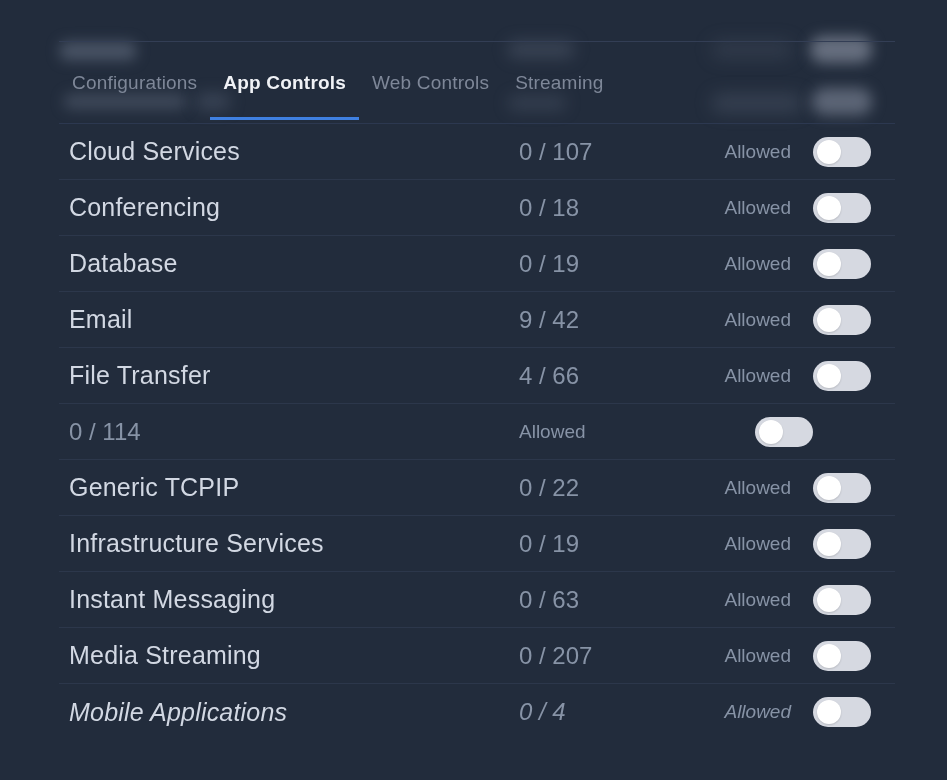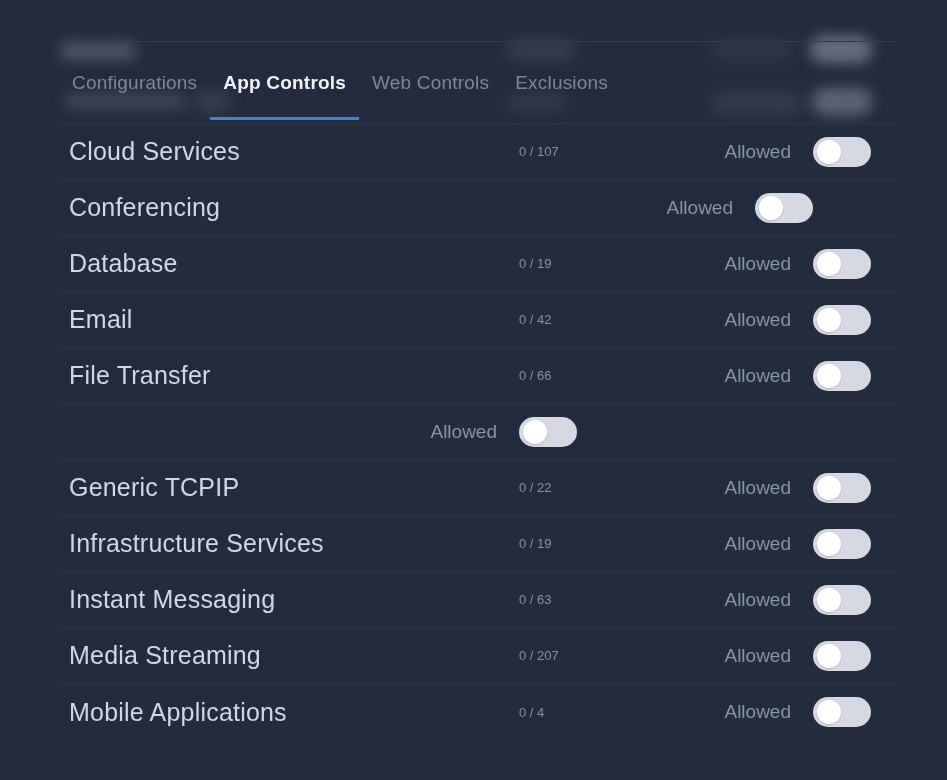--- a/index.html
+++ b/index.html
@@ -61,34 +61,34 @@
   
   .rows { }
   .row {
     display:grid;
     grid-template-columns:450px 1fr auto 58px;
     align-items:center;
     height:56px;
     padding:0 24px 0 10px;
     border-bottom:1px solid var(--divider, #2c374b);
   }
-  .row:last-child { border-bottom:none; }
+  .row:last-child { border-bottom:none;font-style:italic; }
   .row .category {
     font-size:25px;
     letter-spacing:0.2px;
     color:var(--row-label, #d2d8e3);
   }
   .row .count {
-    font-size:13px;
+    font-size:24px;
     color:var(--muted, #8793a6);
   }
   .row .status {
     font-size:19px;
     color:var(--muted, #8793a6);
-    text-align:right;
+    text-align:left;
     margin-right:22px;
   }
   .toggle {
     position:relative;
     width:58px; height:30px;
     border-radius:15px;
     background:var(--toggle-track, #d6d9e1);
     cursor:pointer;
   }
   .toggle .knob {
@@ -125,70 +125,72 @@
 
   <div class="tab active">
     <span>App Controls</span>
   </div>
 
   <div class="tab">
     <span>Web Controls</span>
   </div>
 
   <div class="tab">
-    <span>Exclusions</span>
+    <span>Streaming</span>
   </div>
 </div>
 
     <div class="rows">
   <div class="row">
     <span class="category">Cloud Services</span>
     <span class="count">0 / 107</span>
     <span class="status">Allowed</span>
     <div class="toggle">
       <div class="knob"></div>
     </div>
   </div>
 
   <div class="row">
     <span class="category">Conferencing</span>
+    <span class="count">0 / 18</span>
     <span class="status">Allowed</span>
     <div class="toggle">
       <div class="knob"></div>
     </div>
   </div>
 
   <div class="row">
     <span class="category">Database</span>
     <span class="count">0 / 19</span>
     <span class="status">Allowed</span>
     <div class="toggle">
       <div class="knob"></div>
     </div>
   </div>
 
   <div class="row">
     <span class="category">Email</span>
-    <span class="count">0 / 42</span>
+    <span class="count">9 / 42</span>
     <span class="status">Allowed</span>
     <div class="toggle">
       <div class="knob"></div>
     </div>
   </div>
 
   <div class="row">
     <span class="category">File Transfer</span>
-    <span class="count">0 / 66</span>
-    <span class="status">Allowed</span>
-    <div class="toggle">
-      <div class="knob"></div>
-    </div>
-  </div>
-
-  <div class="row">
+    <span class="count">4 / 66</span>
+    <span class="status">Allowed</span>
+    <div class="toggle">
+      <div class="knob"></div>
+    </div>
+  </div>
+
+  <div class="row">
+    <span class="count">0 / 114</span>
     <span class="status">Allowed</span>
     <div class="toggle">
       <div class="knob"></div>
     </div>
   </div>
 
   <div class="row">
     <span class="category">Generic TCPIP</span>
     <span class="count">0 / 22</span>
     <span class="status">Allowed</span>

